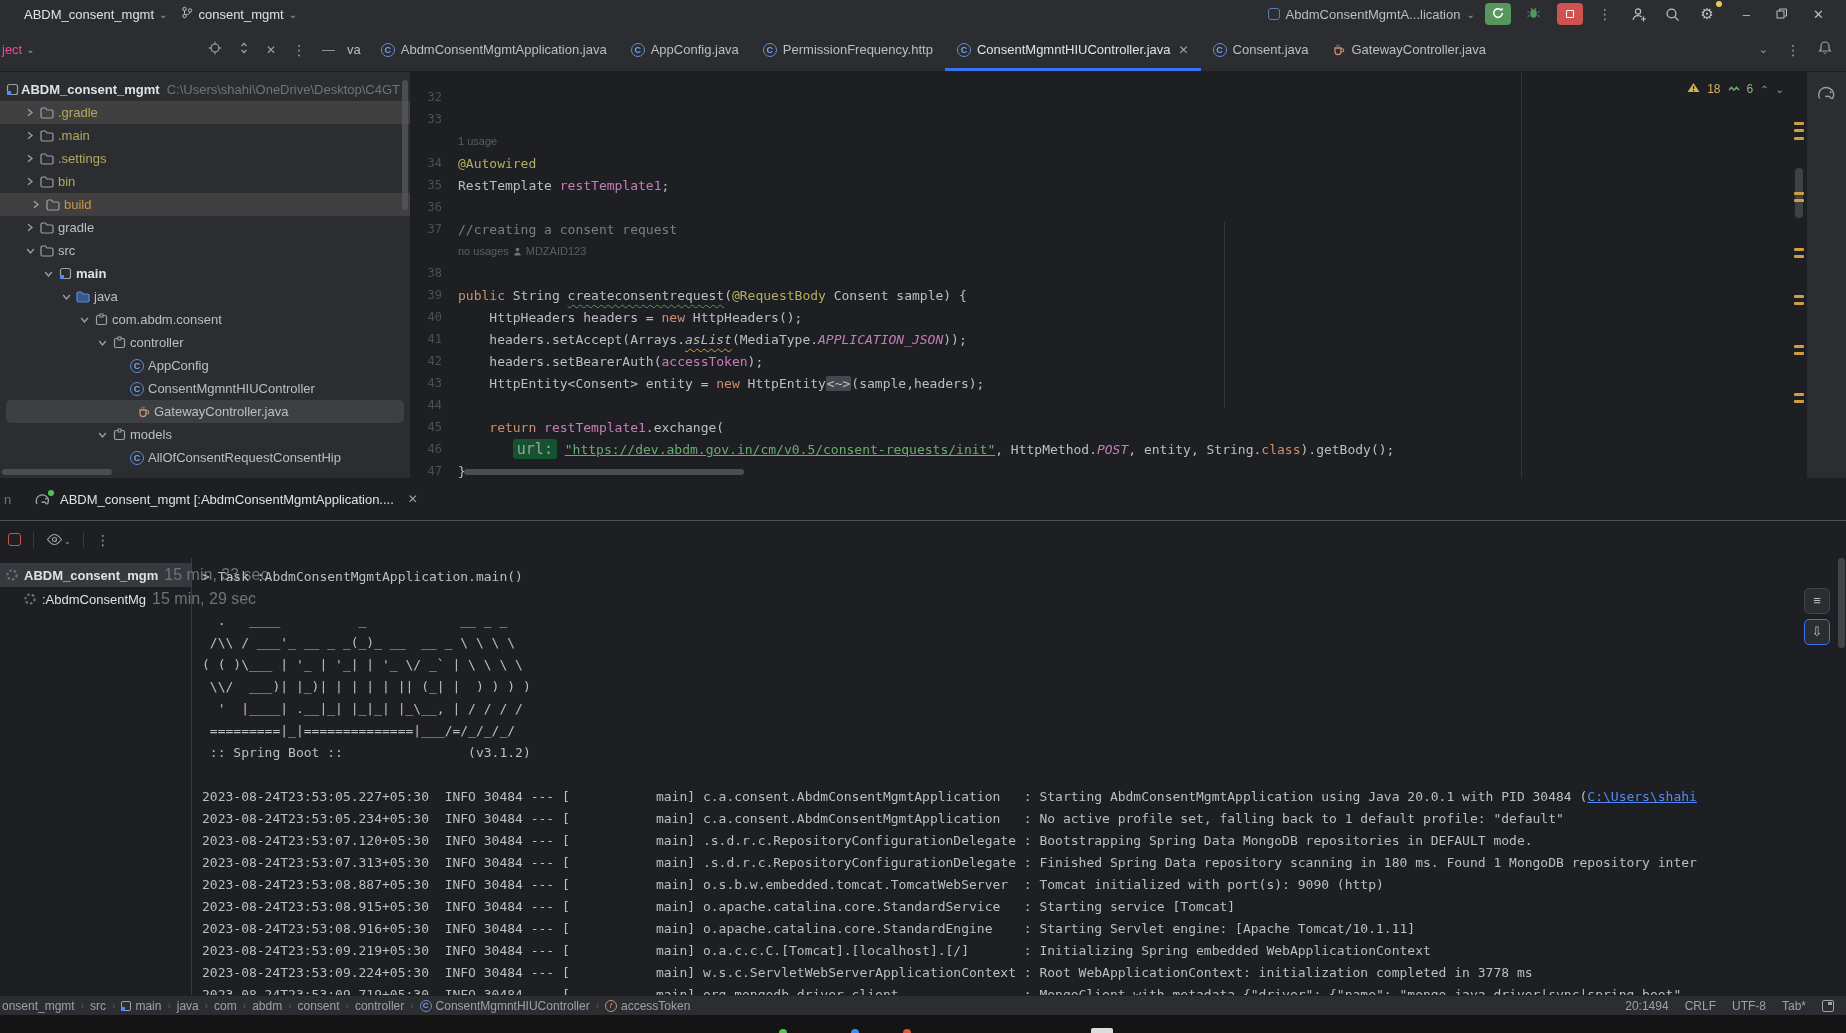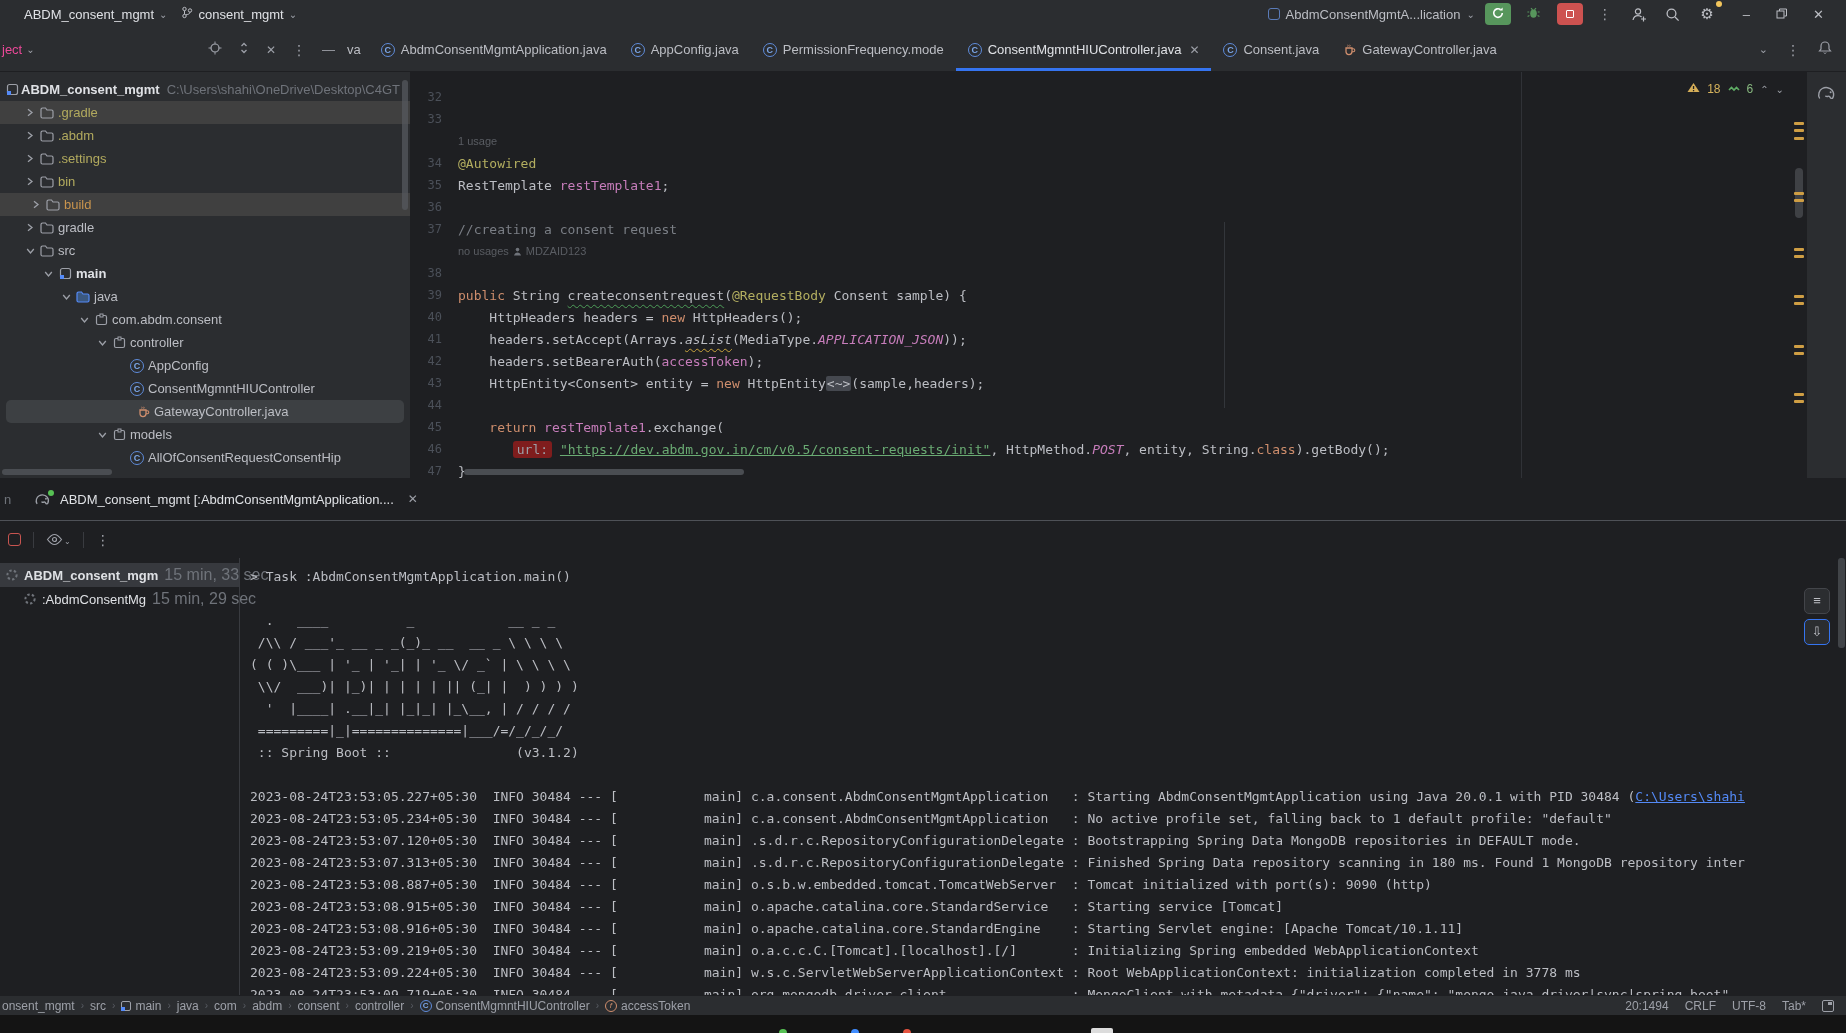--- a/index.html
+++ b/index.html
@@ -84,21 +84,21 @@
   .ln { width:48px; flex:0 0 auto; text-align:right; padding-right:16px; color:#4b5059;
         font-size:12px; }
   .lc { white-space:pre; }
   .tok-d { color:#bcbec4; } .tok-k { color:#cf8e6d; } .tok-a { color:#b3ae60; }
   .tok-s { color:#6aab73; } .tok-f { color:#c77dbb; }
   .tok-c { color:#c77dbb; font-style:italic; } .tok-m { color:#7a7e85; }
   .tok-ty { color:#bcbec4; text-decoration:underline wavy #4e9e59 1px; text-underline-offset:4px; }
   .tok-wa { color:#bcbec4; font-style:italic; text-decoration:underline wavy #c8a33c 1px; text-underline-offset:4px; }
   .tok-sl { color:#6aab73; text-decoration:underline; }
   .tok-fo { background:#45484f; color:#bcbec4; border-radius:2px; padding:0 1px; }
-  .tok-ch { background:#7f1d1d; color:#9da0a8; border-radius:3px; font-size:13px; padding:1px 4px; }
+  .tok-ch { background:#14532d; color:#9da0a8; border-radius:3px; font-size:15px; padding:1px 4px; }
   .inlay { color:#5a5d63; font-size:11px; font-family:"Liberation Sans", sans-serif;
            display:flex; align-items:center; gap:4px; }
   .guide { position:absolute; top:0; width:1px; background:#303237; }
   .g1 { left:814px; top:150px; height:186px; background:#33363b; }
   .g2 { left:1111px; height:100%; }
   .inspections { position:absolute; top:10px; right:22px; display:flex; align-items:center;
                  gap:7px; font-size:12px; font-family:"Liberation Sans", sans-serif; color:#9da0a8; }
   .insp-warn-num { color:#d6b35c; } .insp-typo-num { color:#87b87f; }
   .stripe { position:absolute; top:0; right:0; bottom:0; width:14px; }
   .smark { position:absolute; right:2px; width:10px; height:3px; background:#cf9e44; border-radius:1px; }
@@ -119,21 +119,21 @@
   .run-dot { position:absolute; top:-2px; right:-2px; width:6px; height:6px; background:#57c154;
              border-radius:50%; }
   .run-header .close { color:#9da0a8; margin-left:14px; font-size:12px; }
   .run-toolbar { height:38px; flex:0 0 auto; border-top:1px solid #4e5157; display:flex;
                  align-items:center; gap:12px; padding-left:8px; }
   .rt-div { width:1px; height:16px; background:#393b40; }
   .rt-stop { width:13px; height:13px; border:1.6px solid #c75450; border-radius:3px; }
   .rt-dots { color:#9da0a8; font-size:14px; }
   .eye-wrap { display:flex; align-items:flex-end; gap:1px; color:#9da0a8; }
   .run-content { flex:1; display:flex; overflow:hidden; }
-  .proc-list { width:240px; flex:0 0 auto; border-right:1px solid #393b40; padding-top:5px; }
+  .proc-list { width:192px; flex:0 0 auto; border-right:1px solid #393b40; padding-top:5px; }
   .prow { height:24px; display:flex; align-items:center; gap:6px; font-size:13px; padding-left:6px; }
   .prow.sel { background:#37393e; }
   .prow.ind { padding-left:24px; }
   .prow .pname { color:#dfe1e5; white-space:nowrap; }
   .prow.sel .pname { font-weight:bold; }
   .prow .ptime { color:#6f737a; font-size:16px; white-space:nowrap; }
   .console { flex:1; position:relative; overflow:hidden; font-family:"DejaVu Sans Mono", monospace;
              font-size:13px; line-height:22px; padding:8px 0 0 10px; color:#bcbec4; }
   .cline { white-space:pre; height:22px; }
   .clink { color:#548af7; text-decoration:underline; }
@@ -273,21 +273,21 @@
           <div class="tab">
             <span class="cico" style="display: inline-flex; align-items: center;">C</span>
             <span>AbdmConsentMgmtApplication.java</span>
           </div>
           <div class="tab">
             <span class="cico" style="display: inline-flex; align-items: center;">C</span>
             <span>AppConfig.java</span>
           </div>
           <div class="tab">
             <span class="cico" style="display: inline-flex; align-items: center;">C</span>
-            <span>PermissionFrequency.mode</span>
+            <span>PermissionFrequency.http</span>
           </div>
           <div class="tab active">
             <span class="cico" style="display: inline-flex; align-items: center;">C</span>
             <span>ConsentMgmntHIUController.java</span>
             <span class="close">✕</span>
           </div>
           <div class="tab">
             <span class="cico" style="display: inline-flex; align-items: center;">C</span>
             <span>Consent.java</span>
           </div>
@@ -353,21 +353,21 @@
                 </svg>
               </span>
             </span>
             <span class="ticon">
               <span style="display: inline-flex; align-items: center;">
                 <svg width="14" height="12">
                   <path d="M1 2.6C1 1.8 1.7 1 2.5 1h3L7 3h4.5c.8 0 1.5.7 1.5 1.5v5c0 .8-.7 1.5-1.5 1.5h-9C1.7 11 1 10.3 1 9.5z" fill="none" stroke="#9da0a8" stroke-width="1.2"></path>
                 </svg>
               </span>
             </span>
-            <span class="tlabel olive">.abdm</span>
+            <span class="tlabel olive">.main</span>
           </div>
           <div class="trow" style="padding-left: 22px;">
             <span class="arrow">
               <span style="display: inline-flex; align-items: center;">
                 <svg width="8" height="9">
                   <path d="M2 1.2l4 3.3L2 7.8" fill="none" stroke="#9da0a8" stroke-width="1.3"></path>
                 </svg>
               </span>
             </span>
             <span class="ticon">

